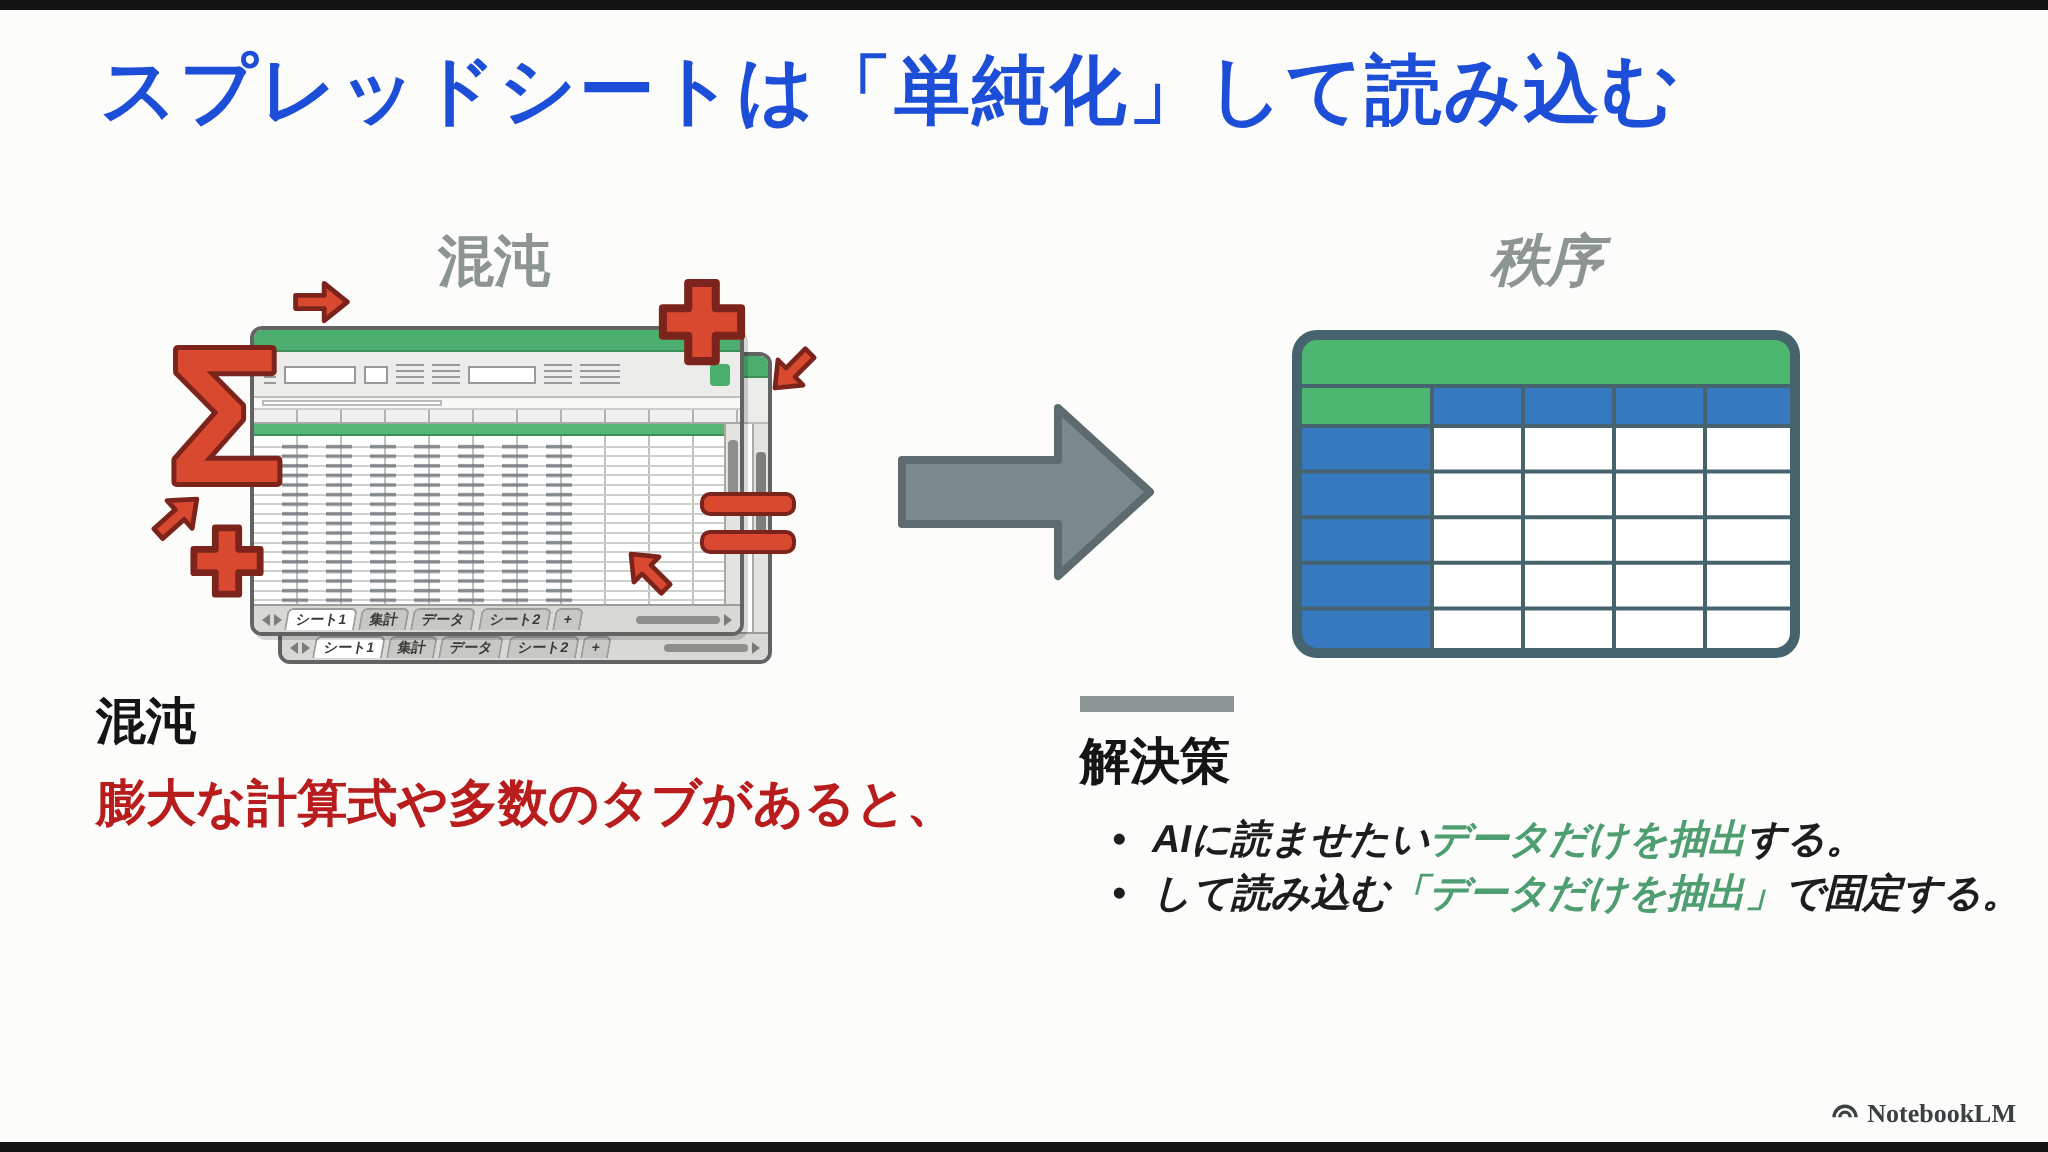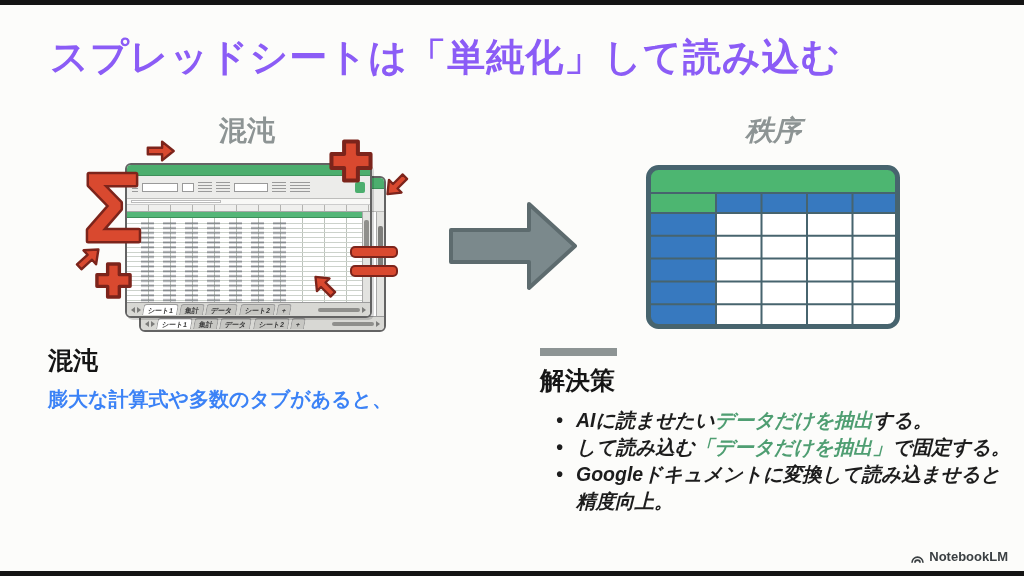--- a/index.html
+++ b/index.html
@@ -8,22 +8,22 @@
     font-family: "Liberation Sans", sans-serif;
     background: #fcfcfa;
     position: relative;
     color: #151515;
   }
   .edge-bar { position: absolute; left: 0; width: 1024px; height: 5px; background: #141414; }
   .edge-bar.top { top: 0; }
   .edge-bar.bottom { bottom: 0; }
 
   .slide-title {
-    position: absolute; left: 50px; top: 32px;
-    font-size: 38px; font-weight: 800; letter-spacing: 1px; color: #8b5cf6;
+    position: absolute; left: 50px; top: 20px;
+    font-size: 38px; font-weight: 800; letter-spacing: 1px; color: #1d4ed8;
   }
 
   .zone-label {
     position: absolute; top: 112px; width: 170px; text-align: center;
     font-size: 28px; font-weight: 800; color: #8d9494;
   }
   .zone-label.chaos { left: 162px; }
   .zone-label.order { left: 688px; font-style: italic; }
 
   
@@ -87,40 +87,40 @@
 
   
   .transform-arrow { position: absolute; left: 448px; top: 196px; }
 
   
   .order-table { position: absolute; left: 646px; top: 165px; }
 
   
   .chaos-block { position: absolute; left: 48px; top: 344px; width: 440px; }
   .chaos-block h3 { font-size: 25px; font-weight: 800; margin-bottom: 9px; }
-  .chaos-block p { font-size: 20px; font-weight: 700; line-height: 1.35; color: #3b82f6; }
+  .chaos-block p { font-size: 25px; font-weight: 700; line-height: 1.35; color: #b91c1c; }
 
   .solution-block { position: absolute; left: 540px; top: 348px; width: 472px; }
   .solution-divider { width: 77px; height: 8px; background: #8d9494; }
   .solution-block h3 { font-size: 25px; font-weight: 800; margin-top: 8px; margin-bottom: 10px; }
   .solution-list { list-style: none; font-style: italic; }
   .solution-list li {
     position: relative; padding-left: 36px;
     font-size: 19.5px; font-weight: 700; line-height: 27px; color: #1d1d1d;
   }
   .solution-list li::before {
     content: "•"; position: absolute; left: 16px; top: 0;
     font-size: 19.5px; line-height: 27px; color: #1d1d1d;
   }
   .hl-green { color: #4f9e72; }
 
   
   .watermark { position: absolute; right: 16px; top: 549px;
-    display: flex; align-items: flex-end; gap: 4px;
-    font-size: 13px; font-weight: 600; color: #3b4043; }
+    display: flex; align-items: flex-start; gap: 4px;
+    font-size: 13px; font-weight: 600; color: #3b4043; font-family: Liberation Serif, serif; }
 </style>
 </head>
 <body>
 
 <div class="edge-bar top"></div>
 
 <h1 class="slide-title">スプレッドシートは「単純化」して読み込む</h1>
 
 <div class="zone-label chaos">混沌</div>
 <div class="zone-label order">秩序</div>
@@ -274,23 +274,20 @@
 <div class="solution-block">
   <div class="solution-divider"></div>
   <h3>解決策</h3>
   <ul class="solution-list">
     <li>
       <span>AIに読ませたい</span><span class="hl-green">データだけを抽出</span><span>する。</span>
     </li>
     <li>
       <span>して読み込む</span><span class="hl-green">「データだけを抽出」</span><span>で固定する。</span>
     </li>
-    <li>
-      <span>Googleドキュメントに変換して読み込ませると精度向上。</span><span class="hl-green"></span><span></span>
-    </li>
   </ul>
 </div>
 
 <div class="watermark">
   <svg width="15" height="11" viewBox="0 0 16 12">
     <path d="M2,10.5 A6,6 0 0 1 14,10.5" fill="none" stroke="#3b4043" stroke-width="1.8"></path>
     <path d="M5.2,10.5 A2.8,2.8 0 0 1 10.8,10.5" fill="none" stroke="#3b4043" stroke-width="1.8"></path>
   </svg>
   <span>NotebookLM</span>
 </div>

